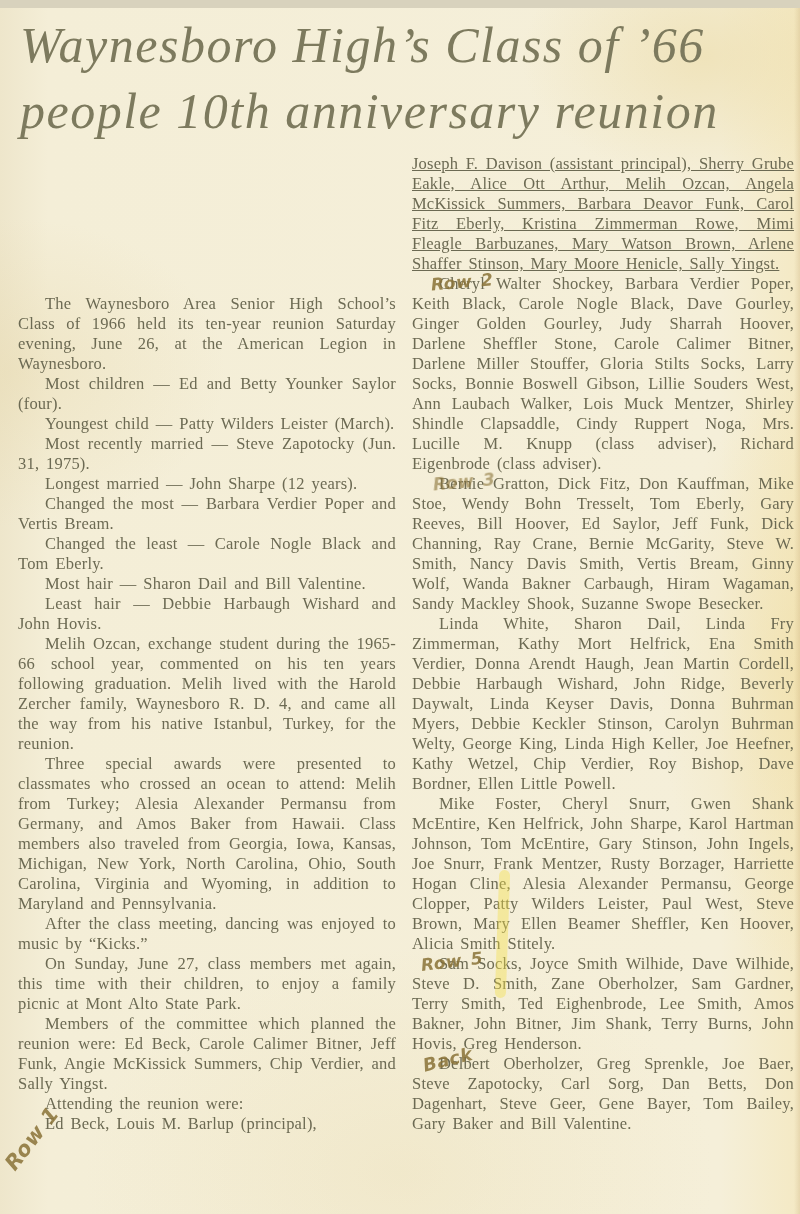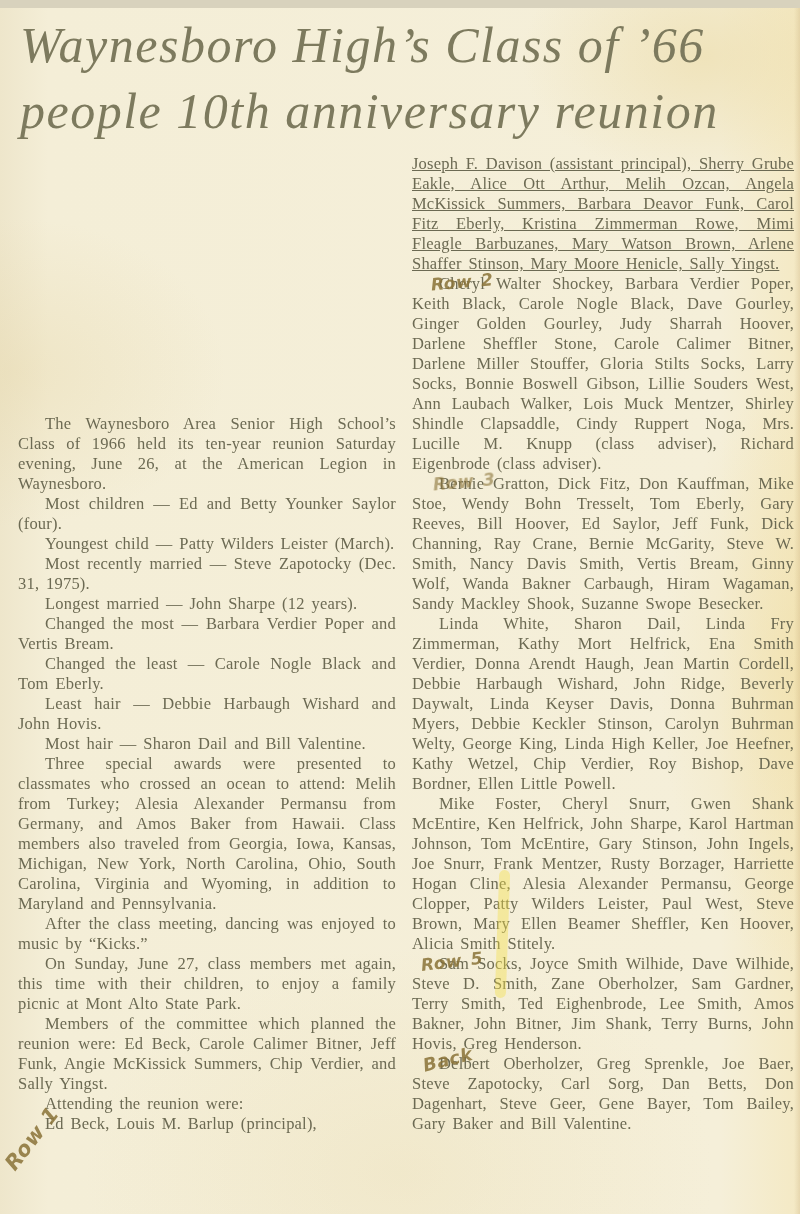--- a/index.html
+++ b/index.html
@@ -109,26 +109,27 @@
     <div class="hl-line">Waynesboro High’s Class of ’66</div>
     <div class="hl-line">people 10th anniversary reunion</div>
   </div>
 
   <div class="columns">
 
     <div class="col left">
       <p class="para">The Waynesboro Area Senior High School’s Class of 1966 held its ten-year reunion Saturday evening, June 26, at the American Legion in Waynesboro.</p>
       <p class="para">Most children — Ed and Betty Younker Saylor (four).</p>
       <p class="para">Youngest child — Patty Wilders Leister (March).</p>
-      <p class="para">Most recently married — Steve Zapotocky (Dec. 31, 1975).</p>
+      <p class="para">Most recently married — Steve Zapotocky (Jun. 31, 1975).</p>
       <p class="para">Longest married — John Sharpe (12 years).</p>
       <p class="para">Changed the most — Barbara Verdier Poper and Vertis Bream.</p>
       <p class="para">Changed the least — Carole Nogle Black and Tom Eberly.</p>
+      <p class="para">Most hair — Sharon Dail and Bill Valentine.</p>
       <p class="para">Least hair — Debbie Harbaugh Wishard and John Hovis.</p>
-      <p class="para">Most hair — Sharon Dail and Bill Valentine.</p>
+      <p class="para">Melih Ozcan, exchange student during the 1965-66 school year, commented on his ten years following graduation. Melih lived with the Harold Zercher family, Waynesboro R. D. 4, and came all the way from his native Istanbul, Turkey, for the reunion.</p>
       <p class="para">Three special awards were presented to classmates who crossed an ocean to attend: Melih from Turkey; Alesia Alexander Permansu from Germany, and Amos Baker from Hawaii. Class members also traveled from Georgia, Iowa, Kansas, Michigan, New York, North Carolina, Ohio, South Carolina, Virginia and Wyoming, in addition to Maryland and Pennsylvania.</p>
       <p class="para">After the class meeting, dancing was enjoyed to music by “Kicks.”</p>
       <p class="para">On Sunday, June 27, class members met again, this time with their children, to enjoy a family picnic at Mont Alto State Park.</p>
       <p class="para">Members of the committee which planned the reunion were: Ed Beck, Carole Calimer Bitner, Jeff Funk, Angie McKissick Summers, Chip Verdier, and Sally Yingst.</p>
       <p class="para">Attending the reunion were:</p>
       <p class="para">Ed Beck, Louis M. Barlup (principal),</p>
     </div>
 
     <div class="col right">
       <p class="para noindent">Joseph F. Davison (assistant principal), Sherry Grube Eakle, Alice Ott Arthur, Melih Ozcan, Angela McKissick Summers, Barbara Deavor Funk, Carol Fitz Eberly, Kristina Zimmerman Rowe, Mimi Fleagle Barbuzanes, Mary Watson Brown, Arlene Shaffer Stinson, Mary Moore Henicle, Sally Yingst.</p>

